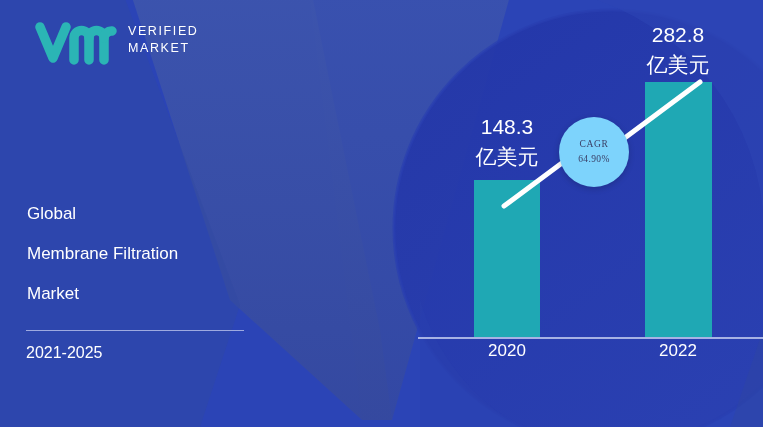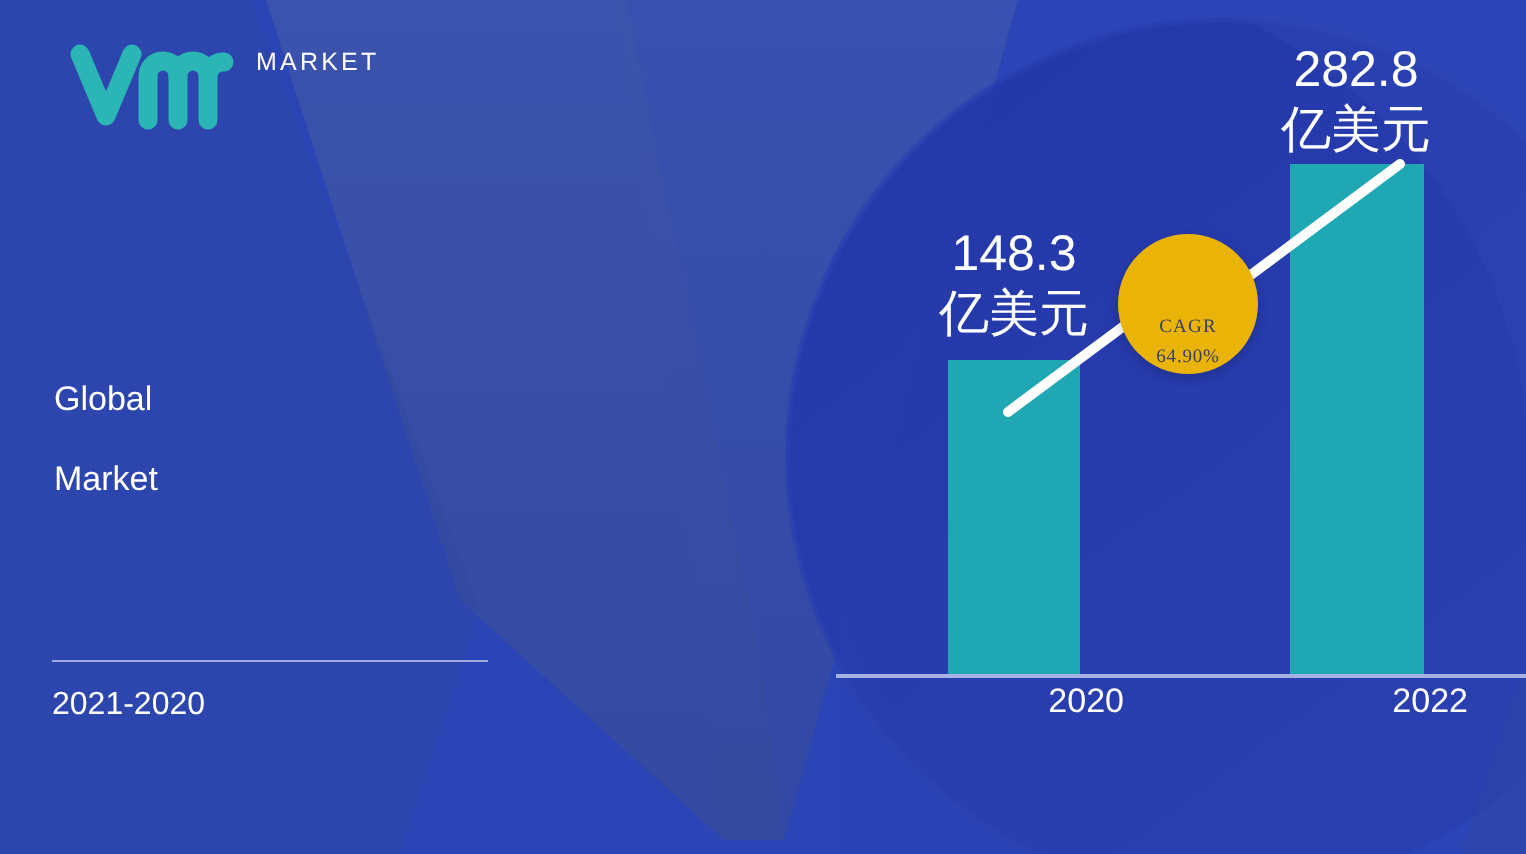--- a/index.html
+++ b/index.html
@@ -31,21 +31,21 @@
     color:#ffffff;
     font-size:12.5px;
     letter-spacing:1.6px;
     line-height:17px;
     font-weight:400;
     padding-top:5px;
     white-space:nowrap;
   }
 
   .title-block {
-    position:absolute; left:27px; top:180px;
+    position:absolute; left:27px; top:194px;
     z-index:5;
   }
   .title-line {
     color:#ffffff;
     font-size:17px;
     font-weight:400;
     line-height:40px;
     white-space:nowrap;
   }
   .divider {
@@ -75,48 +75,48 @@
     bottom:90px;
   }
   .bar.b1 { left:474px; width:66px; height:157px; }
   .bar.b2 { left:645px; width:67px; height:255px; }
 
   .val {
     position:absolute;
     color:#ffffff;
     text-align:center;
     line-height:30px;
-    font-size:25px;
+    font-size:21px;
     font-weight:400;
     white-space:nowrap;
   }
   .val.v1 { left:452px; top:112px; width:110px; }
   .val.v2 { left:622px; top:20px;  width:112px; }
 
   .xlabel {
     position:absolute;
     color:#ffffff;
     font-size:17px;
-    text-align:right;
+    text-align:center;
     white-space:nowrap;
   }
   .xlabel.x1 { left:452px; top:341px; width:110px; }
   .xlabel.x2 { left:622px; top:341px; width:112px; }
 
   
   .trend { position:absolute; left:0; top:0; width:763px; height:427px; pointer-events:none; }
 
   .cagr-bubble {
     position:absolute;
     left:559px; top:117px;
     width:70px; height:70px;
     border-radius:50%;
-    background:#eab308;
+    background:#7dd3fc;
     display:flex; flex-direction:column;
-    align-items:center; justify-content:flex-end;
+    align-items:center; justify-content:center;
     box-shadow:0 2px 6px rgba(0,0,0,.18);
   }
   .cagr-bubble .c-lbl {
     color:#3a3f66; font-size:9.5px; letter-spacing:.6px;
     font-family:"Liberation Serif", serif;
     line-height:15px;
   }
   .cagr-bubble .c-val {
     color:#3a3f66; font-size:9.5px; letter-spacing:.4px;
     font-family:"Liberation Serif", serif;
@@ -169,30 +169,32 @@
 
         <path d="M 6 9 L 19 40 L 32 9"></path>
 
         <path d="M 40 42 L 40 20 A 7.5 7.5 0 0 1 55 20 L 55 42"></path>
         <path d="M 55 20 A 7.5 7.5 0 0 1 70 20 L 70 42"></path>
       </g>
 
       <path d="M 70 20 A 7.5 7.5 0 0 1 78 13" fill="none" stroke="#2bb5b5" stroke-width="9.5" stroke-linecap="round"></path>
     </svg>
     <div class="logo-words">
+      <div>VERIFIED</div>
       <div>MARKET</div>
     </div>
   </div>
 
   <div class="title-block">
     <div class="title-line">Global</div>
+    <div class="title-line">Membrane Filtration</div>
     <div class="title-line">Market</div>
   </div>
   <div class="divider"></div>
-  <div class="period">2021-2020</div>
+  <div class="period">2021-2025</div>
 
   <div class="chart">
 
     <div class="axis-line"></div>
 
     <div class="bar b1"></div>
     <div class="bar b2"></div>
 
     <div class="val v1">
       <div>148.3</div>

